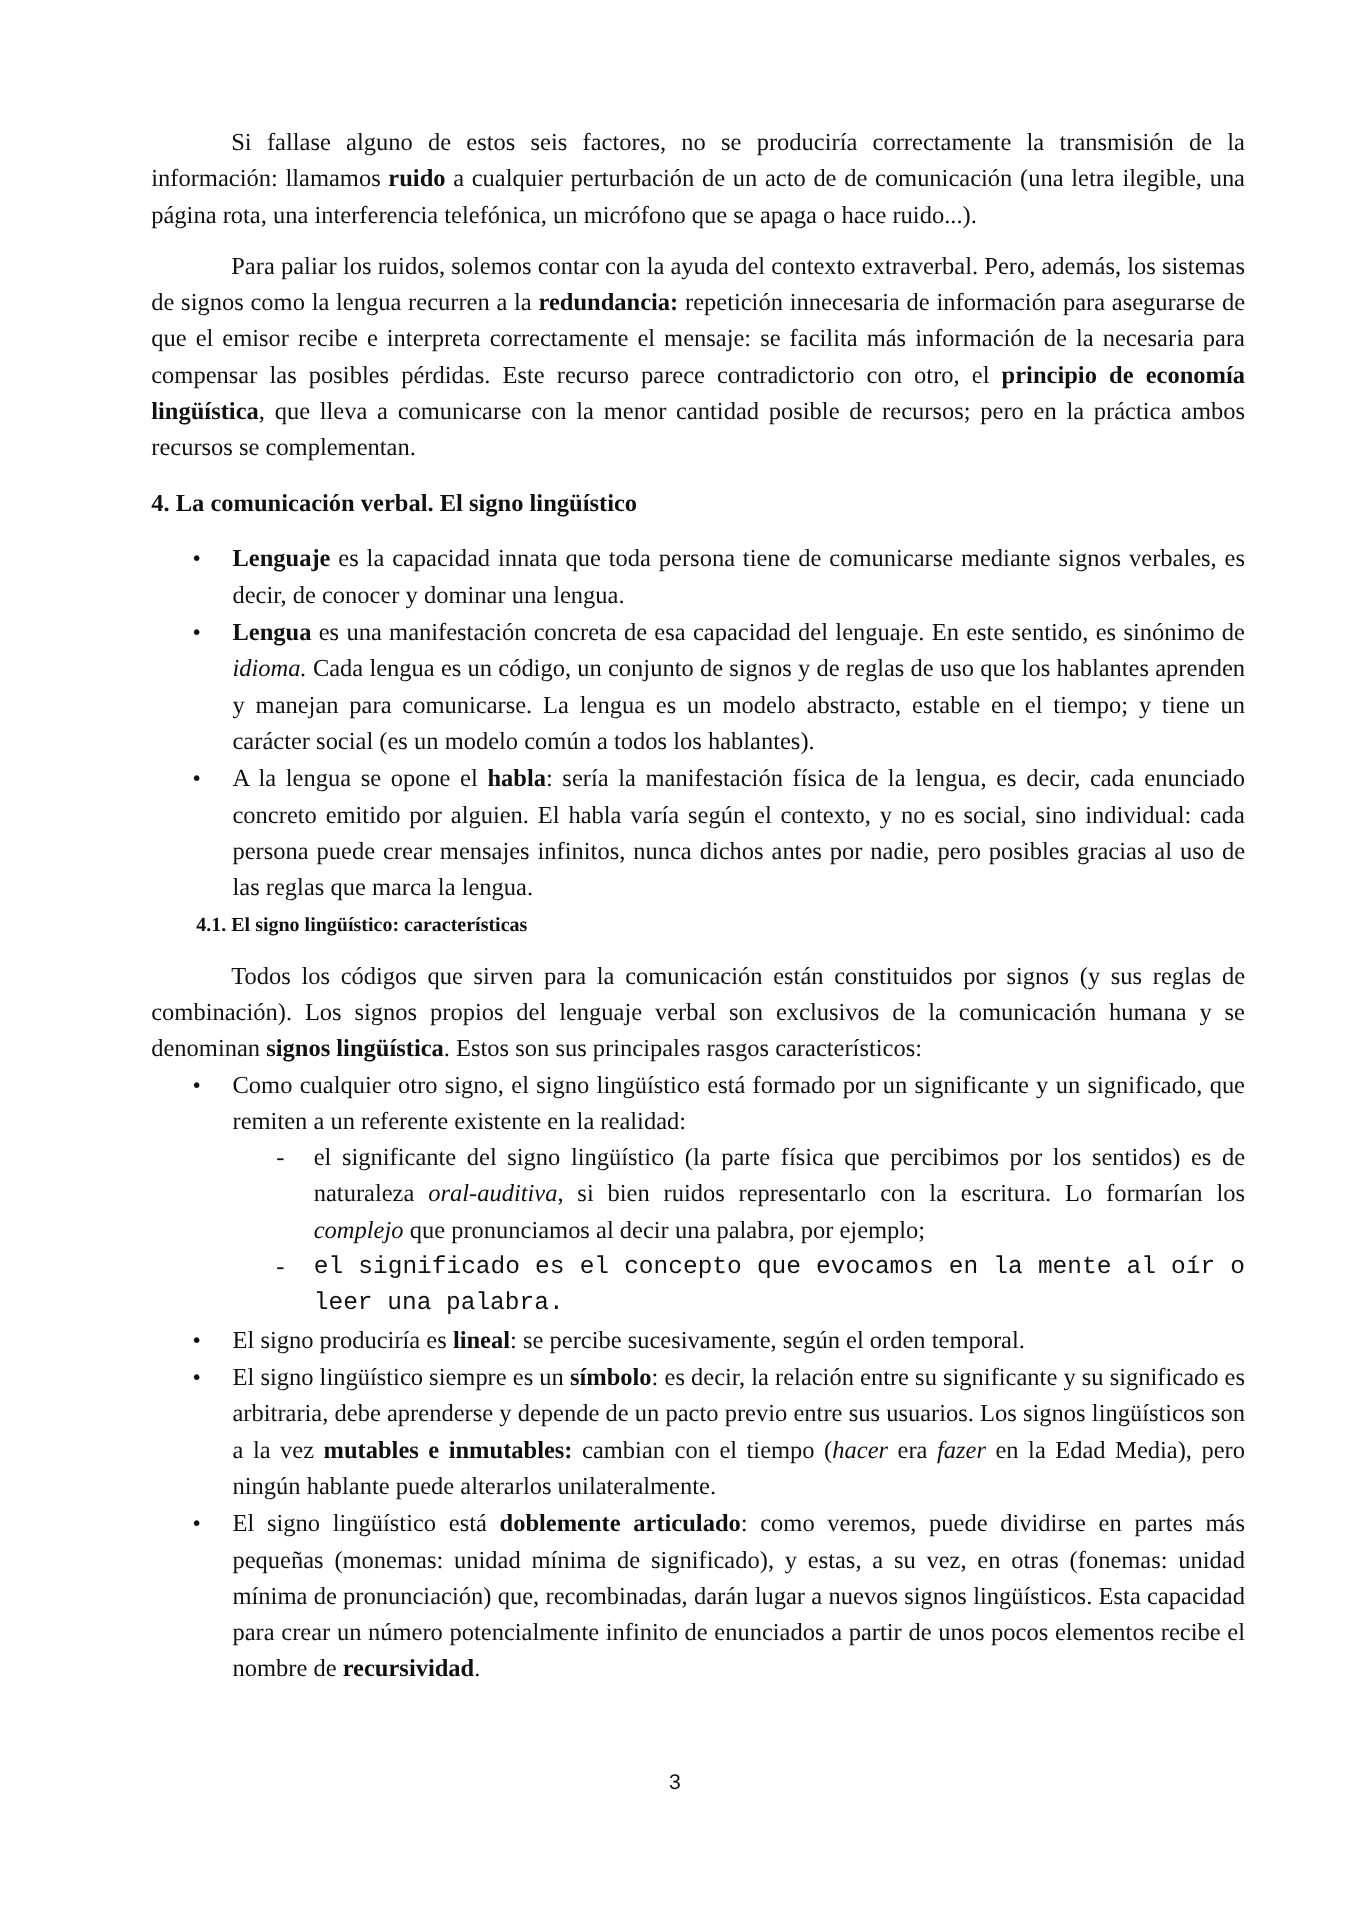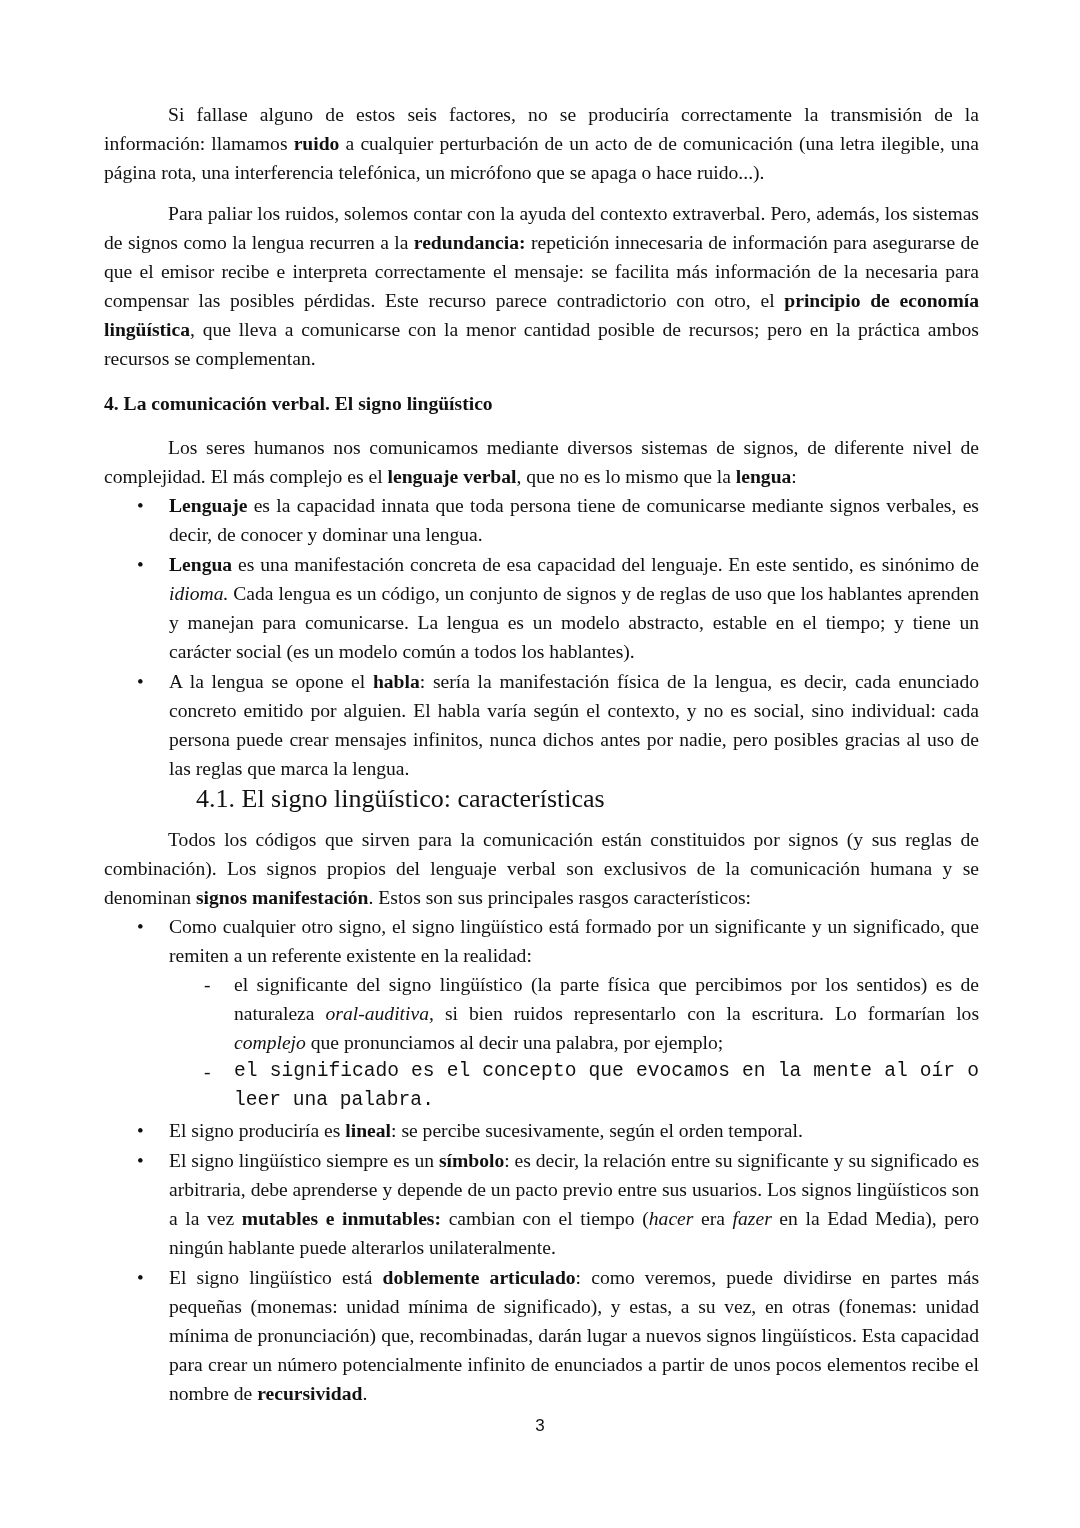--- a/index.html
+++ b/index.html
@@ -10,43 +10,43 @@
     body {
       width: 1080px;
       height: 1528px;
       position: relative;
       overflow: hidden;
       font-family: "Liberation Serif", "DejaVu Serif", serif;
       color: #111111;
     }
     .page {
       position: absolute;
-      left: 104px;
+      left: 121px;
       top: 100px;
       width: 875px;
       font-size: 19.6px;
       line-height: 29px;
     }
     .para {
       margin: 0;
       text-align: justify;
       text-indent: 64px;
     }
     .para.gap-after { margin-bottom: 12px; }
     .heading {
       margin: 16px 0 15px 0;
       font-weight: bold;
       font-size: 19.6px;
       line-height: 29px;
       font-family: Liberation Serif, serif;
     }
     .subheading {
-      margin: 0 0 12px 92px;
-      font-weight: normal;
-      font-size: 26px;
+      margin: 0 0 12px 36px;
+      font-weight: bold;
+      font-size: 16px;
       line-height: 29px;
     }
     ul.bullets {
       list-style: none;
       margin: 0;
       padding: 0;
     }
     ul.bullets > li {
       position: relative;
       padding-left: 65px;
@@ -92,31 +92,30 @@
 <body>
 
 <div class="page">
 
   <p class="para gap-after"><span>Si fallase alguno de estos seis factores, no se produciría correctamente la transmisión de la información: llamamos </span><b>ruido</b><span> a cualquier perturbación de un acto de de comunicación (una letra ilegible, una página rota, una interferencia telefónica, un micrófono que se apaga o hace ruido...).</span></p>
 
   <p class="para gap-after"><span>Para paliar los ruidos, solemos contar con la ayuda del contexto extraverbal. Pero, además, los sistemas de signos como la lengua recurren a la </span><b>redundancia:</b><span> repetición innecesaria de información para asegurarse de que el emisor recibe e interpreta correctamente el mensaje: se facilita más información de la necesaria para compensar las posibles pérdidas. Este recurso parece contradictorio con otro, el </span><b>principio de economía lingüística</b><span>, que lleva a comunicarse con la menor cantidad posible de recursos; pero en la práctica ambos recursos se complementan.</span></p>
 
   <h2 class="heading">4. La comunicación verbal. El signo lingüístico</h2>
 
-  <p class="para"><span>Los seres humanos nos comunicamos mediante diversos sistemas de signos, de diferente nivel de complejidad. El más complejo es el </span><b>lenguaje verbal</b><span>, que no es lo mismo que la </span><b>lengua</b><span>:</span></p>
 
   <ul class="bullets gap-after-list">
     <li><span class="bullet-dot">•</span><b>Lenguaje</b><span> es la capacidad innata que toda persona tiene de comunicarse mediante signos verbales, es decir, de conocer y dominar una lengua.</span></li>
     <li><span class="bullet-dot">•</span><b>Lengua</b><span> es una manifestación concreta de esa capacidad del lenguaje. En este sentido, es sinónimo de </span><i>idioma.</i><span> Cada lengua es un código, un conjunto de signos y de reglas de uso que los hablantes aprenden y manejan para comunicarse. La lengua es un modelo abstracto, estable en el tiempo; y tiene un carácter social (es un modelo común a todos los hablantes).</span></li>
     <li><span class="bullet-dot">•</span><span>A la lengua se opone el </span><b>habla</b><span>: sería la manifestación física de la lengua, es decir, cada enunciado concreto emitido por alguien. El habla varía según el contexto, y no es social, sino individual: cada persona puede crear mensajes infinitos, nunca dichos antes por nadie, pero posibles gracias al uso de las reglas que marca la lengua.</span></li>
   </ul>
 
   <h3 class="subheading">4.1. El signo lingüístico: características</h3>
 
-  <p class="para"><span>Todos los códigos que sirven para la comunicación están constituidos por signos (y sus reglas de combinación). Los signos propios del lenguaje verbal son exclusivos de la comunicación humana y se denominan </span><b>signos manifestación</b><span>. Estos son sus principales rasgos característicos:</span></p>
+  <p class="para"><span>Todos los códigos que sirven para la comunicación están constituidos por signos (y sus reglas de combinación). Los signos propios del lenguaje verbal son exclusivos de la comunicación humana y se denominan </span><b>signos lingüística</b><span>. Estos son sus principales rasgos característicos:</span></p>
 
   <ul class="bullets">
     <li><span class="bullet-dot">•</span><span>Como cualquier otro signo, el signo lingüístico está formado por un significante y un significado, que remiten a un referente existente en la realidad:</span>
       <ul class="dashes" style="margin-left:-65px;">
         <li>
             <span class="dash-mark" style="left:100px;">-</span>
             <span style="display:block; padding-left:65px;"><span>el significante del signo lingüístico (la parte física que percibimos por los sentidos) es de naturaleza </span><i>oral-auditiva</i><span>, si bien ruidos representarlo con la escritura. Lo formarían los </span><i>complejo</i><span> que pronunciamos al decir una palabra, por ejemplo;</span></span>
           </li>
         <li>
             <span class="dash-mark" style="left:100px;">-</span>

